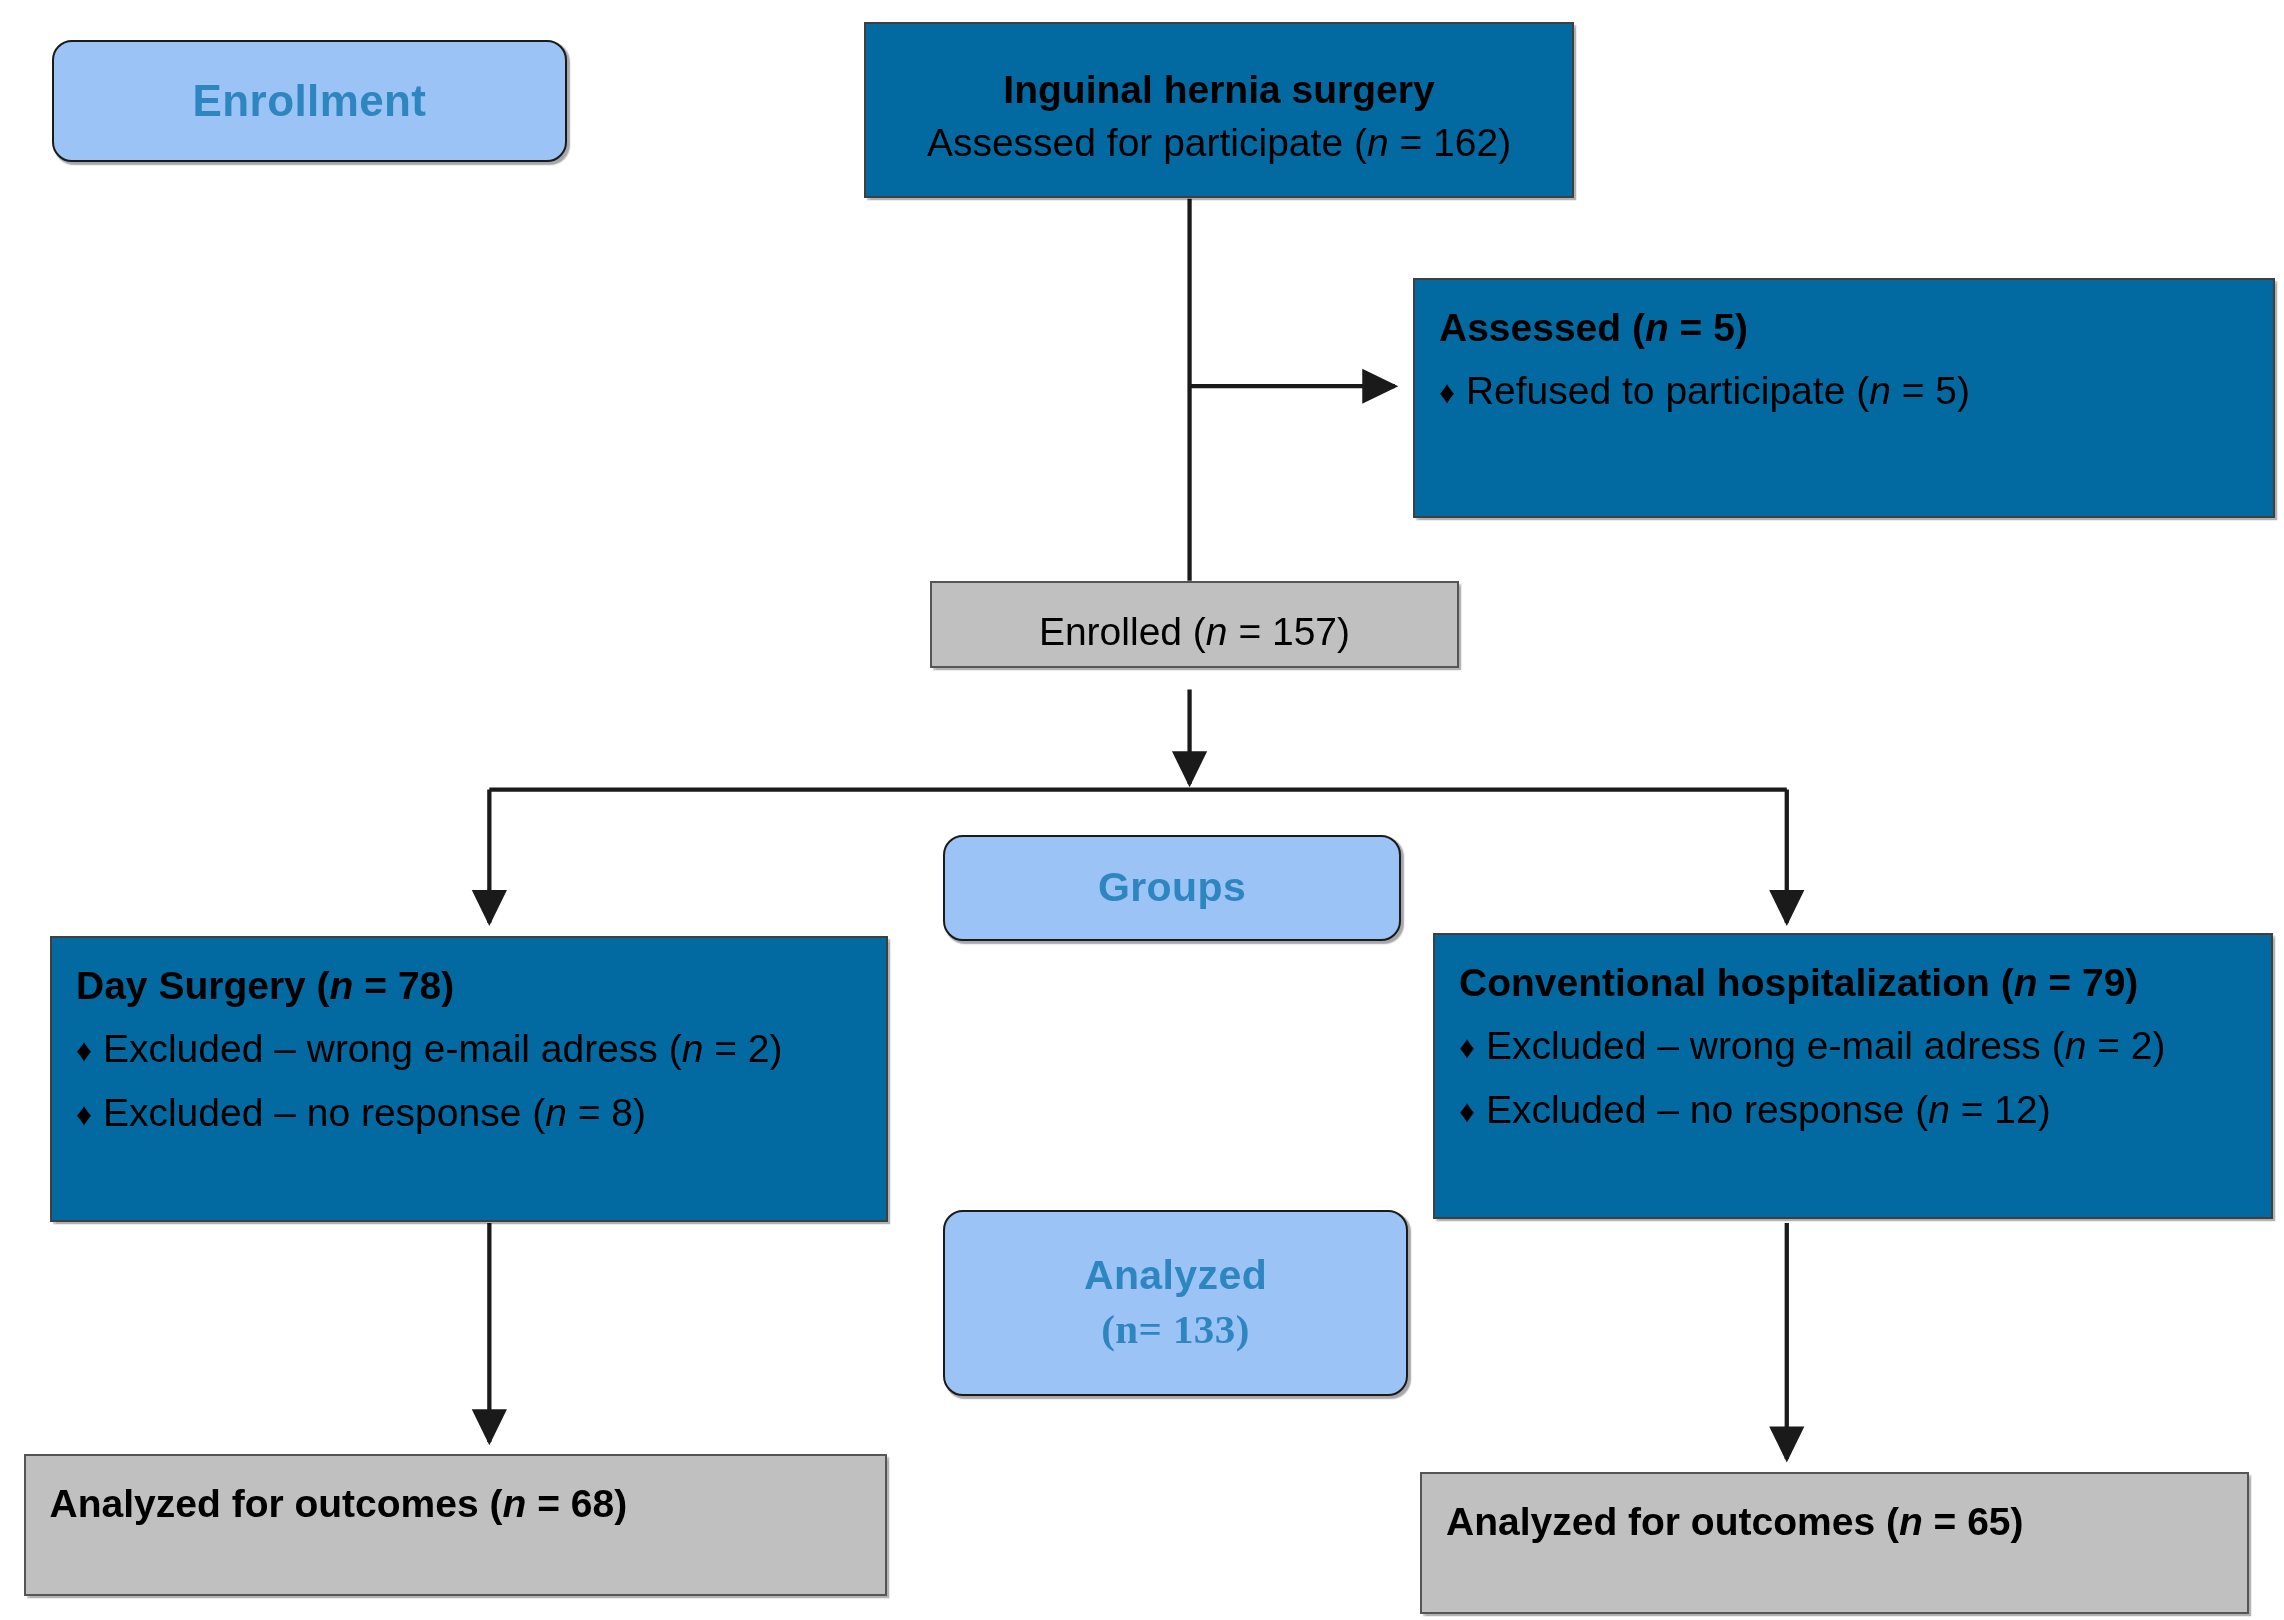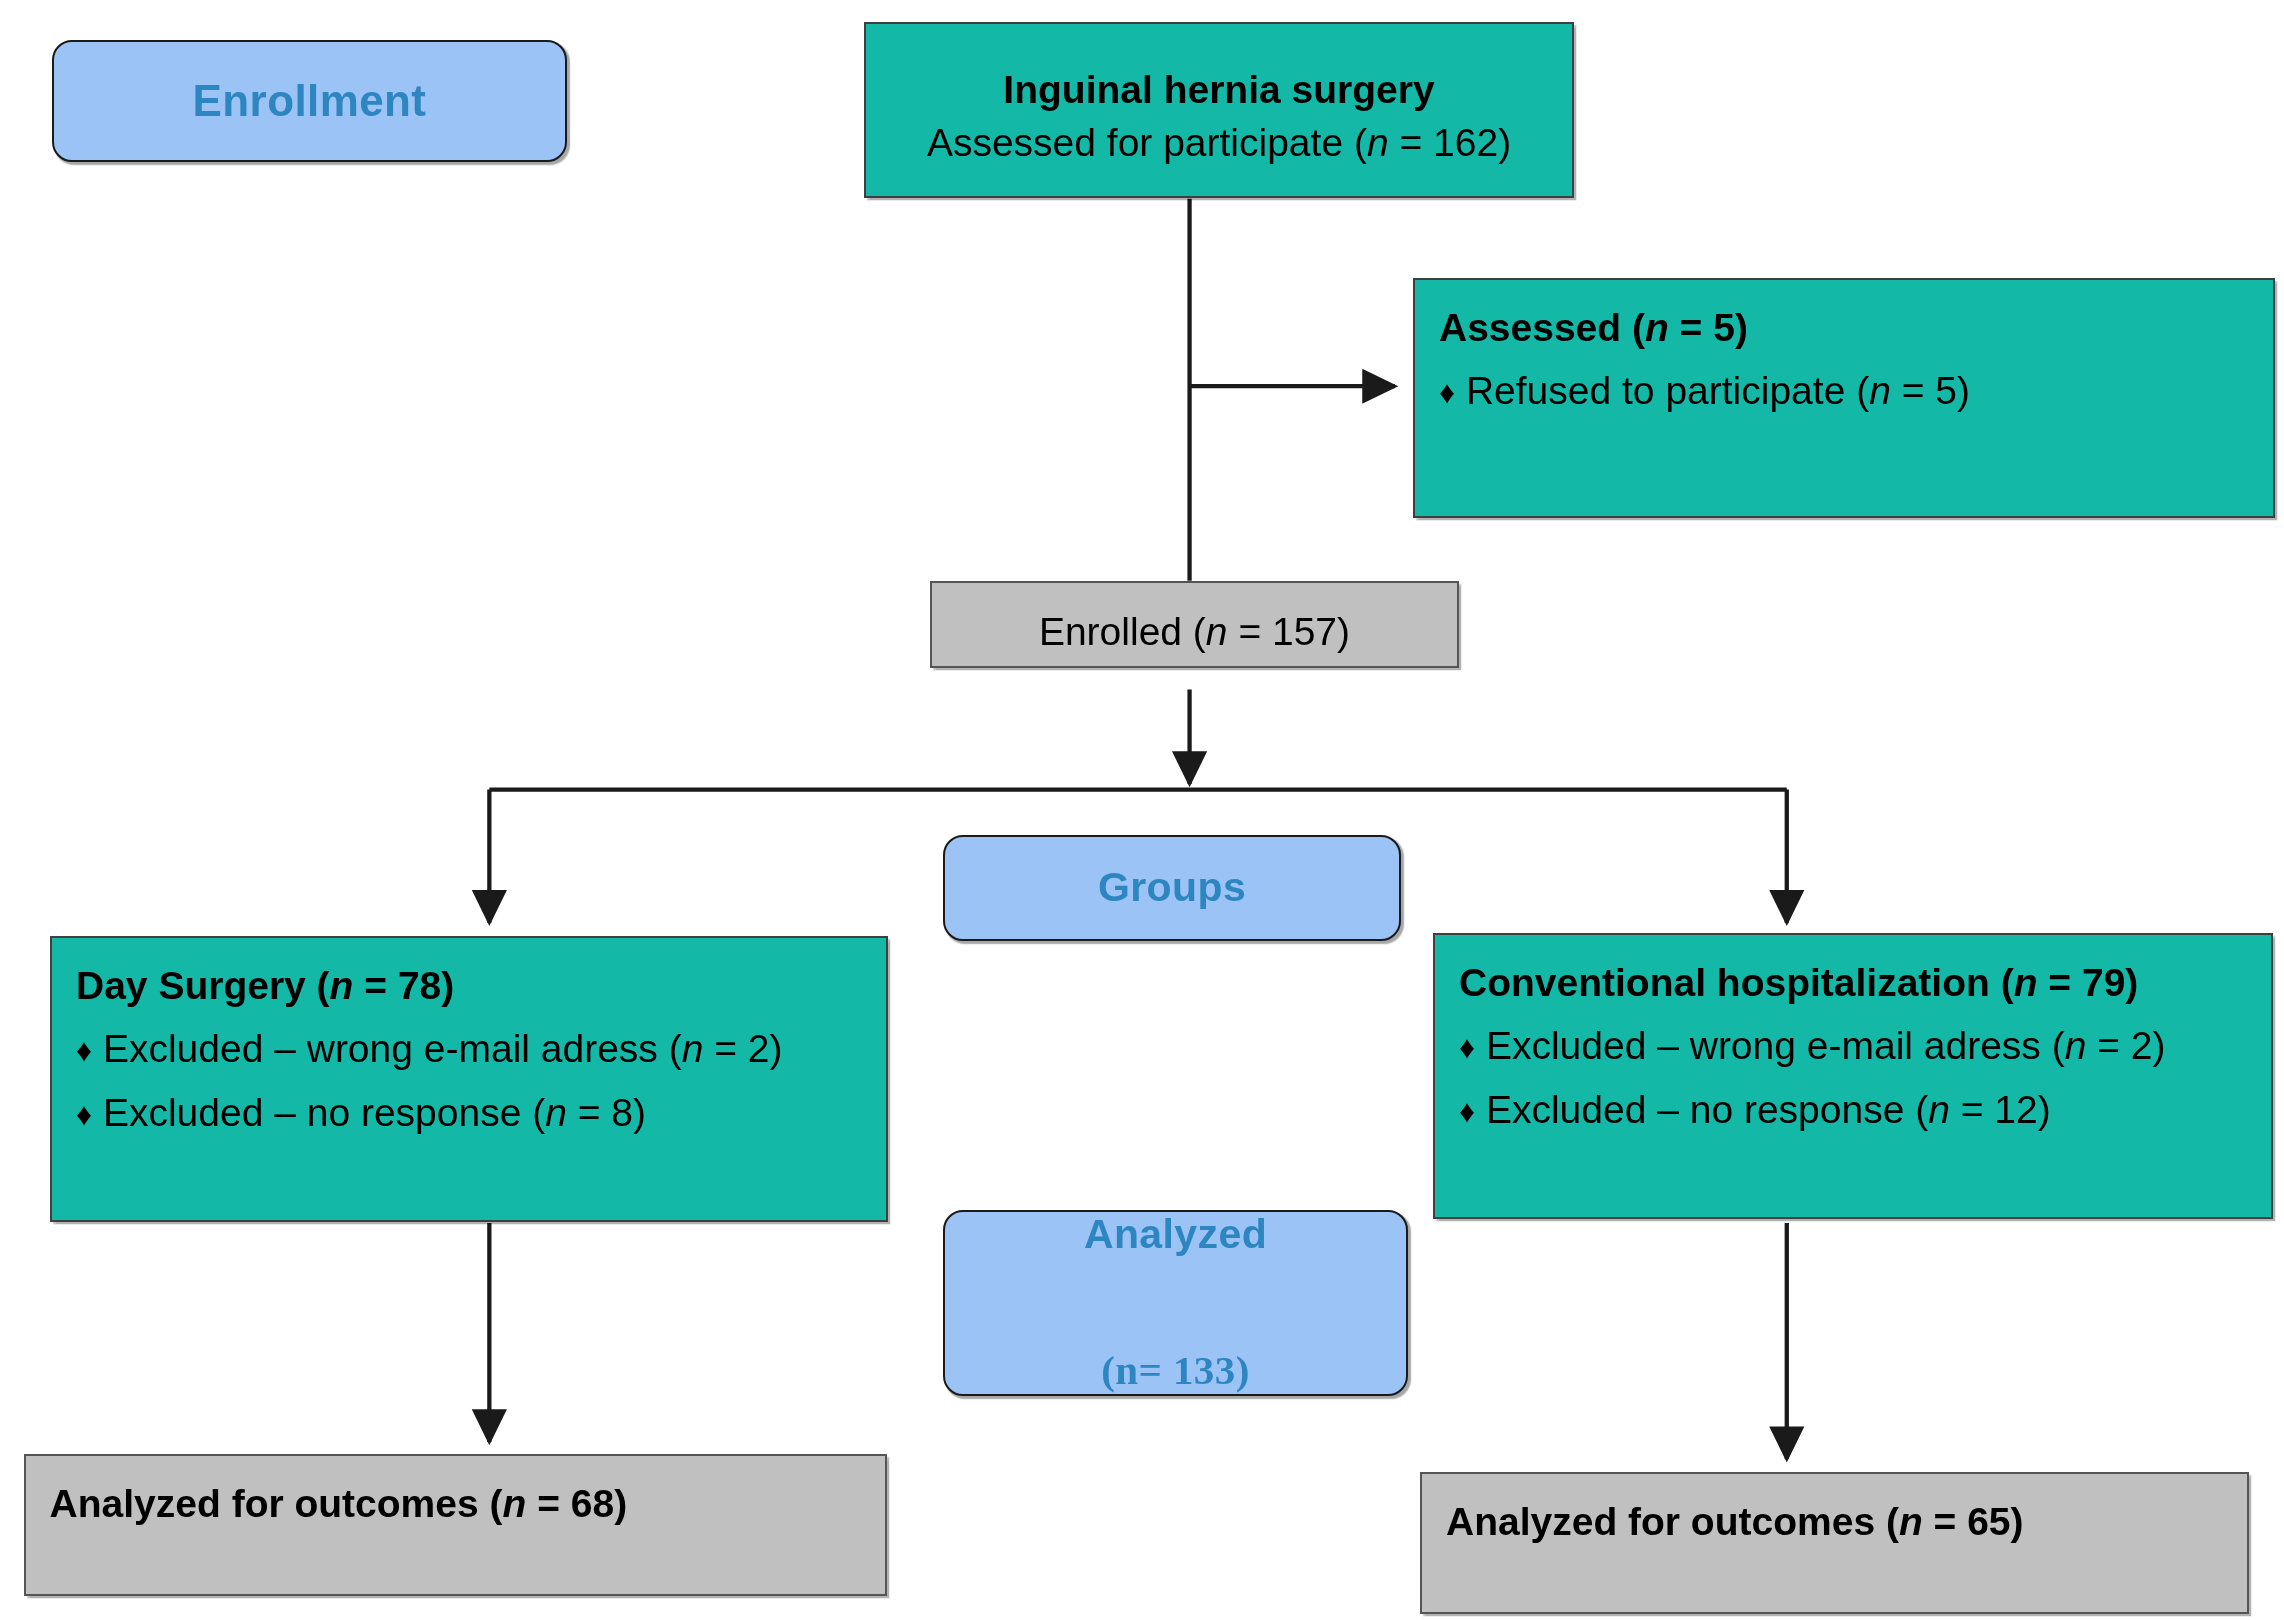--- a/index.html
+++ b/index.html
@@ -46,28 +46,27 @@
   }
   #badge-groups {
     left: 943px; top: 835px;
     width: 458px;  height: 106px;
     font-size: 41px;
   }
   #badge-analyzed {
     left: 943px; top: 1210px;
     width: 465px;  height: 186px;
     font-size: 41px;
-    justify-content: space-between;
   }
   #badge-analyzed .badge-line2 { margin-top: 8px; font-family: Liberation Serif, serif; }
 
   
   .box {
     position: absolute;
-    background: #14b8a6;
+    background: #0369a1;
     border: 2.1px solid #3f3f3f;
     box-sizing: border-box;
     box-shadow: 2.9px 2.9px 1.4px rgba(0,0,0,0.30);
     font-size: 39px;
     color: #000000;
     line-height: 1.34;
   }
   .box.gray {
     background: #C0C0C0;
     border: 2.1px solid #555555;

